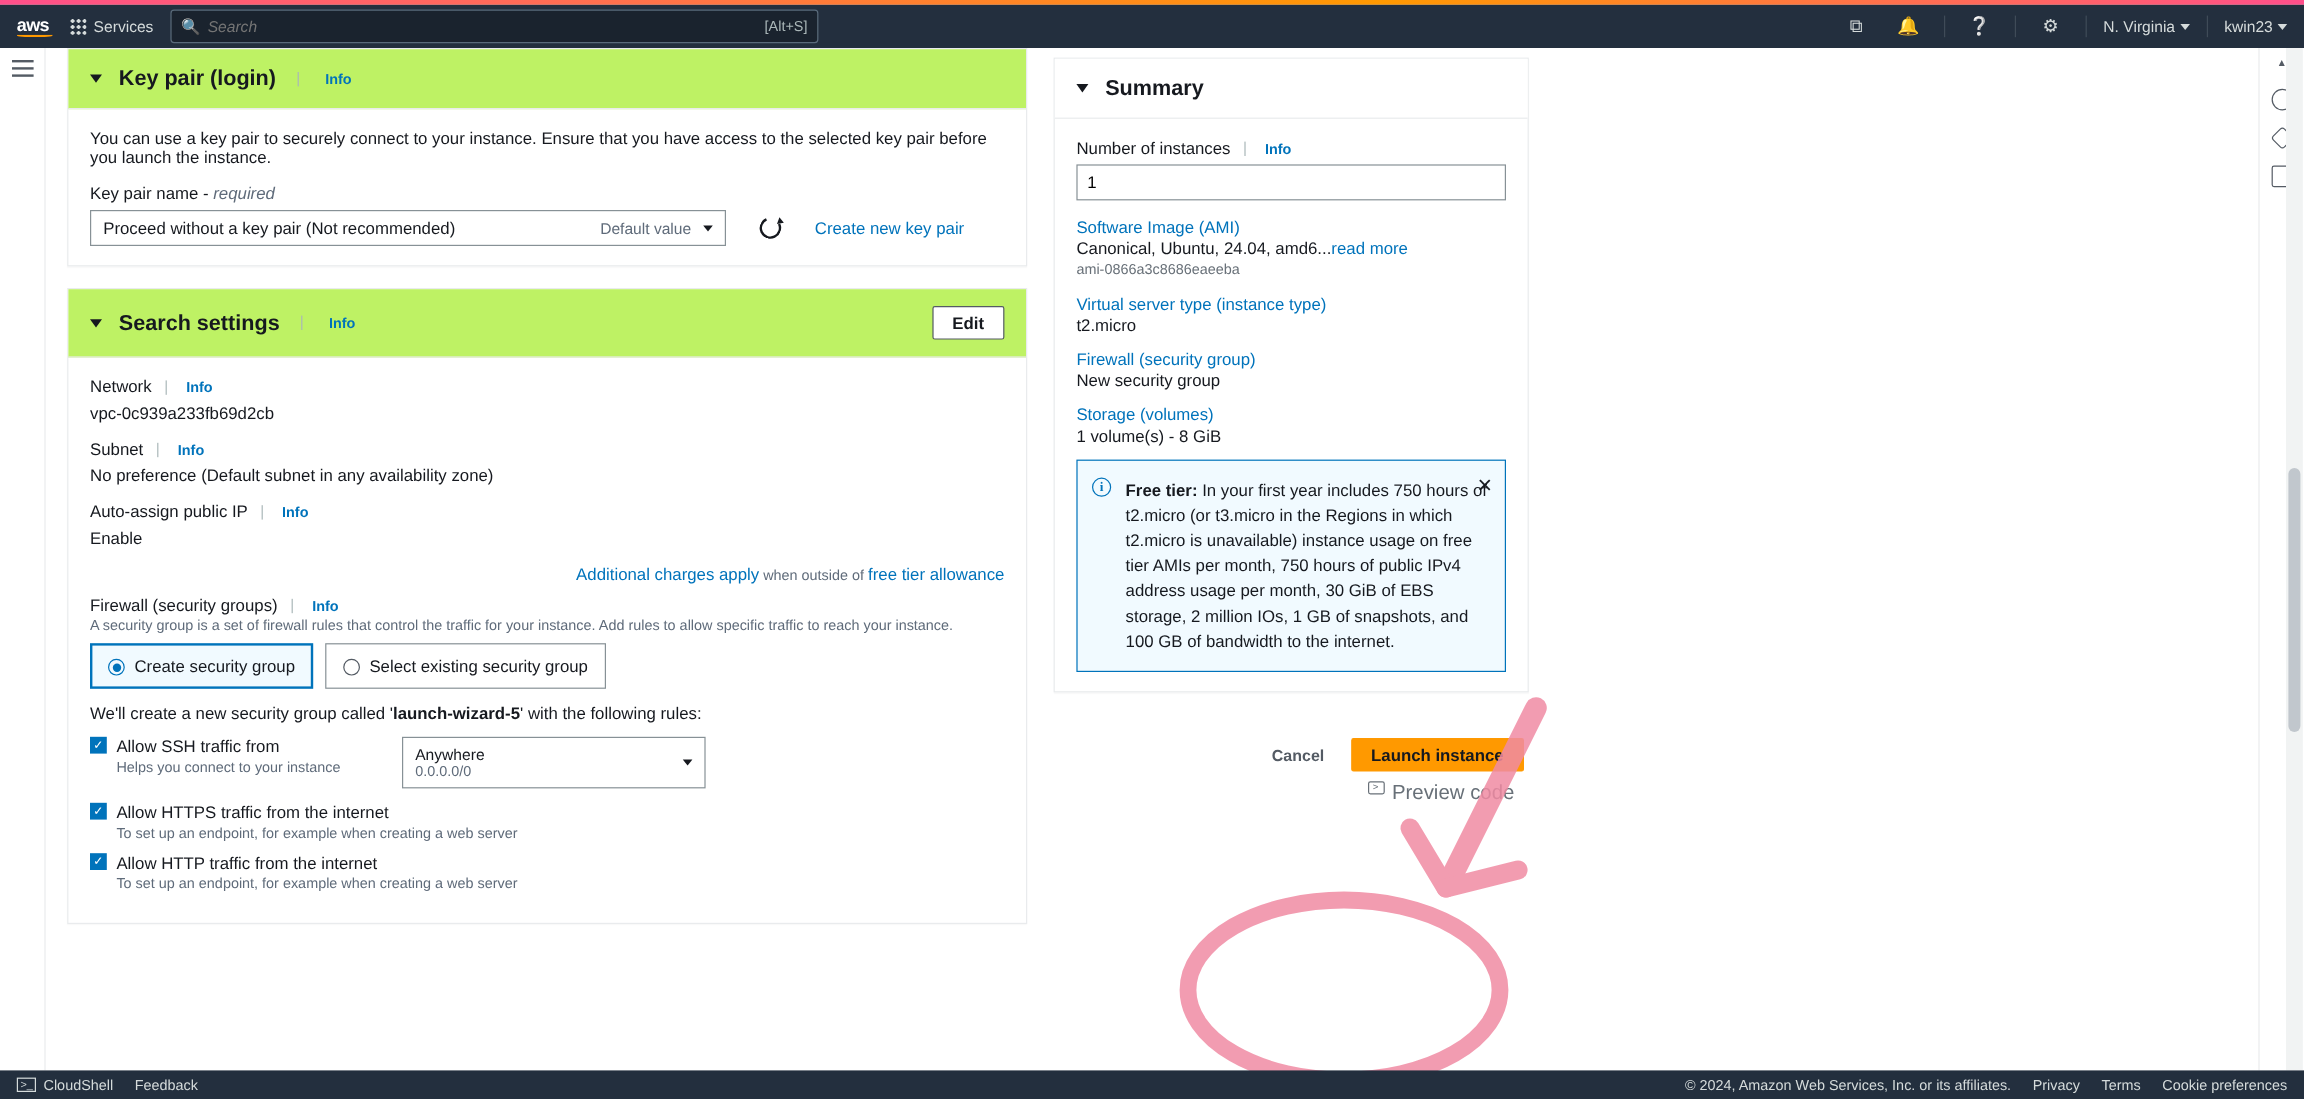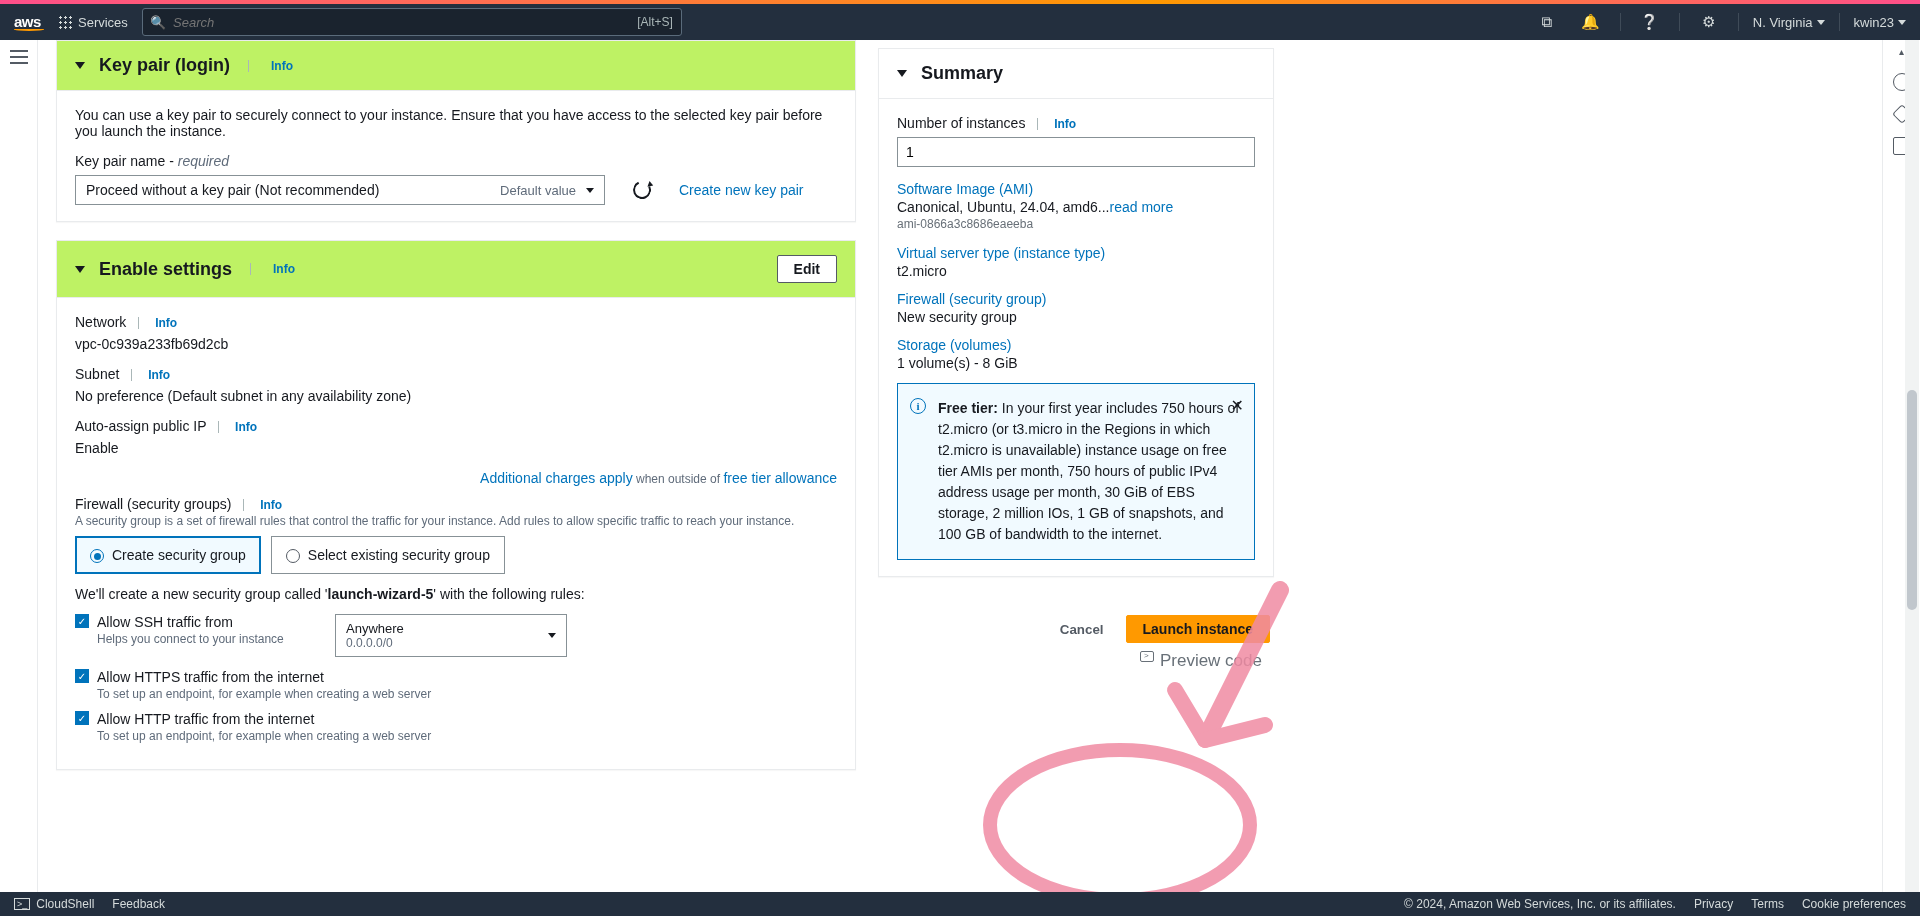--- a/index.html
+++ b/index.html
@@ -83,21 +83,21 @@
 .radio { width:14px; height:14px; border:1.5px solid #545b64; border-radius:50%; display:inline-flex; align-items:center; justify-content:center; }
 .radio.checked { border-color:#0073bb; }
 .radio.checked::after { content:""; width:7px; height:7px; background:#0073bb; border-radius:50%; }
 
 .chk { width:14px; height:14px; background:#0073bb; display:inline-flex; align-items:center; justify-content:center; color:#fff; font-size:10px; flex-shrink:0; }
 .chk::after { content:"✓"; }
 .chk-row { display:flex; gap:8px; align-items:flex-start; margin-bottom:10px; }
 .chk-row .txts .t1 { font-size:14px; }
 .chk-row .txts .t2 { font-size:12px; color:#5f6b7a; margin-top:2px; }
 .ssh-row { display:flex; gap:20px; align-items:flex-start; }
-.ssh-row .select { width:232px; font-size:13px; }
+.ssh-row .select { width:253px; font-size:13px; }
 
 
 .sum-lbl { color:#0073bb; font-size:14px; margin-bottom:2px; display:block; }
 .sum-val { font-size:14px; margin-bottom:12px; }
 .ami-id { font-size:12px; color:#687078; }
 input.txt { width:100%; border:1px solid #879196; padding:6px 8px; font-size:14px; }
 
 .notice { border:1px solid #0073bb; background:#f1faff; padding:14px 14px 14px 40px; position:relative; font-size:14px; line-height:1.5; margin-top:6px; }
 .notice .ni { position:absolute; left:12px; top:14px; width:16px; height:16px; border:1.5px solid #0073bb; border-radius:50%; color:#0073bb; font-family:serif; font-weight:700; display:flex; align-items:center; justify-content:center; font-size:11px; }
 .notice .nx { position:absolute; right:10px; top:10px; cursor:pointer; color:#16191f; font-size:16px; }
@@ -191,21 +191,21 @@
             </div>
             <div class="refresh-icon"></div>
             <span class="link">Create new key pair</span>
           </div>
         </div>
       </div>
 
       <div class="panel">
         <div class="panel-hd">
           <span class="tw"></span>
-          <span class="panel-title">Enable settings</span>
+          <span class="panel-title">Search settings</span>
           <span class="sep-v"></span>
           <span class="info-link">Info</span>
           <div class="hd-right">
             <button class="btn">Edit</button>
           </div>
         </div>
         <div class="panel-bd">
           <div class="field">
             <span class="label">Network</span>
             <span class="sep-v"></span>

